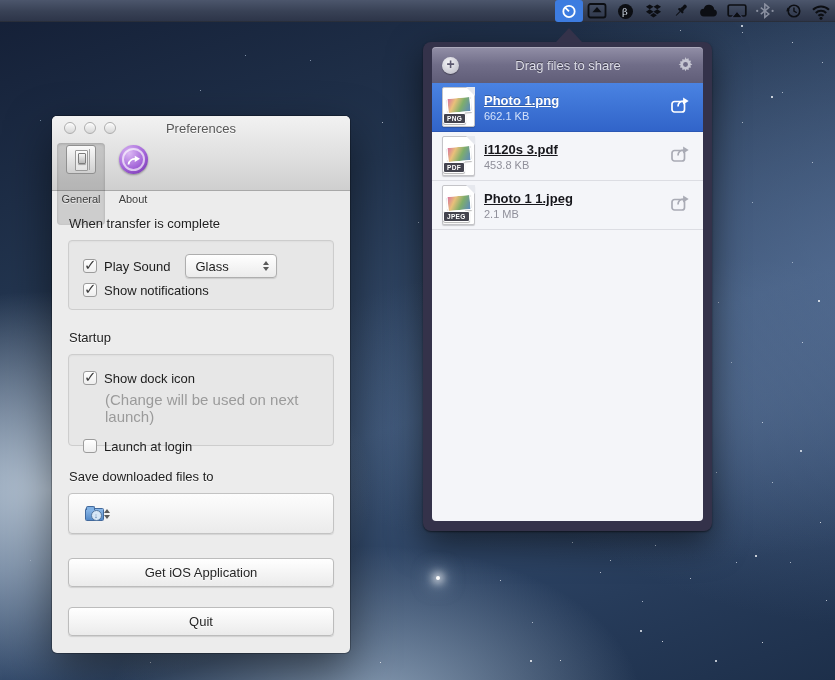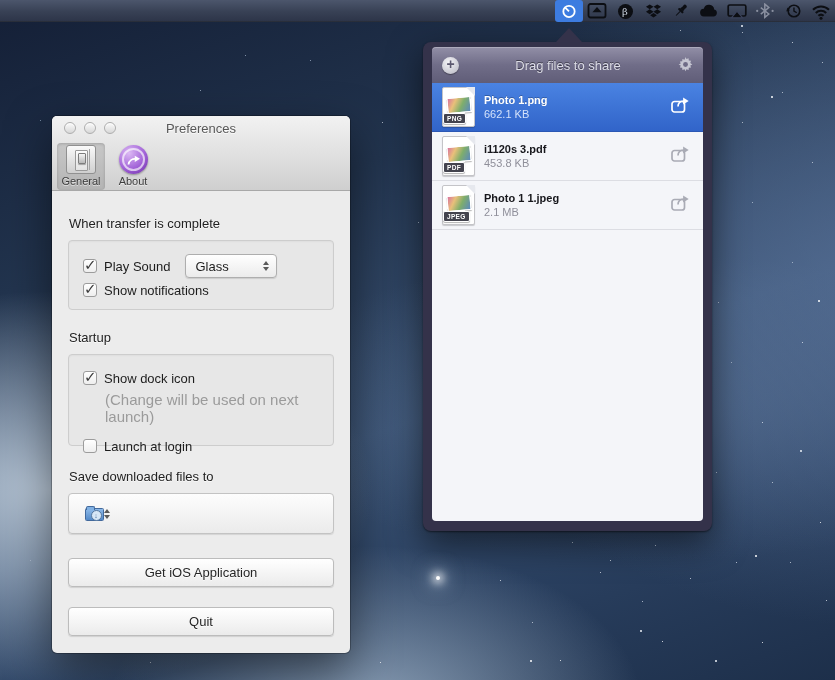--- a/index.html
+++ b/index.html
@@ -65,21 +65,21 @@
     box-shadow:0 1px 1px rgba(0,0,0,.35); }
   .pop-title { flex:1; text-align:center; font-size:13px; color:#dcdce6;
     text-shadow:0 -1px 0 rgba(0,0,0,.45); }
   .gear-btn { width:16px; height:16px; color:#c6c6d2; font-size:15px; line-height:16px; text-align:center;
     text-shadow:0 -1px 0 rgba(0,0,0,.4); }
   .pop-list { height:438px; background:#f4f5f9; border-radius:0 0 4px 4px; overflow:hidden; }
   .file-row { height:49px; display:flex; align-items:center; padding:0 12px 0 10px;
     border-bottom:1px solid #dcdde3; }
   .file-row.sel { background:linear-gradient(#4a83e2, #3164c9); border-bottom:1px solid #2b57b4; }
   .file-texts { flex:1; margin-left:9px; min-width:0; }
-  .file-name { font-size:11px; font-weight:bold; color:#17171c; white-space:nowrap; }
+  .file-name { font-size:13px; font-weight:bold; color:#17171c; white-space:nowrap;text-decoration:underline; }
   .file-size { font-size:11px; color:#8f8f9a; margin-top:2px; }
   .file-row.sel .file-name { color:#fff; text-shadow:0 -1px 0 rgba(0,0,0,.25); }
   .file-row.sel .file-size { color:#d3e1fa; }
   .share-btn { color:#a9abb5; }
   .file-row.sel .share-btn { color:#fff; }
 
   
   .doc { position:relative; width:33px; height:40px; background:#fff;
     border:1px solid #c4c4c8; border-radius:2px; box-shadow:0 1px 1px rgba(0,0,0,.18); flex:0 0 auto; }
   .doc::before { content:""; position:absolute; top:-1px; right:-1px; width:0; height:0;
@@ -97,22 +97,22 @@
     box-shadow:0 18px 45px rgba(0,0,0,.5), 0 0 0 1px rgba(0,0,0,.25); }
   .win-head { border-radius:5px 5px 0 0; background:linear-gradient(#f2f2f2,#dadada 70%,#cfcfcf);
     border-bottom:1px solid #a8a8a8; }
   .titlebar { position:relative; height:25px; }
   .lights { position:absolute; left:12px; top:6px; display:flex; gap:8px; }
   .light { width:12px; height:12px; border-radius:50%; border:1px solid #aeaeae;
     background:linear-gradient(#fbfbfb,#d8d8d8); box-shadow:inset 0 1px 1px rgba(255,255,255,.8); }
   .win-title { text-align:center; font-size:13px; line-height:25px; color:#585858;
     text-shadow:0 1px 0 rgba(255,255,255,.8); }
   .toolbar { height:49px; display:flex; align-items:flex-start; padding:2px 0 0 5px; gap:4px; }
-  .tool-item { width:48px; padding:2px 0 3px; border-radius:4px; display:flex; flex-direction:column;
-    align-items:center; gap:1px; }
+  .tool-item { width:48px; padding:2px 0 20px; border-radius:4px; display:flex; flex-direction:column;
+    align-items:center; gap:19px; }
   .tool-item.sel { background:rgba(0,0,0,.13); box-shadow:inset 0 1px 3px rgba(0,0,0,.18); }
   .tool-label { font-size:11px; color:#3d3d3d; text-shadow:0 1px 0 rgba(255,255,255,.6); }
   .gen-icon { position:relative; width:30px; height:29px;
     background:linear-gradient(#fafafa,#cfcfcf); border:1px solid #909090; border-radius:3px; }
   .gen-icon::before { content:""; position:absolute; left:8px; top:4px; width:11px; height:19px;
     background:linear-gradient(#fdfdfd,#e3e3e3); border:1px solid #9a9a9a; border-radius:1px; }
   .gen-icon::after { content:""; position:absolute; left:11px; top:7px; width:6px; height:9px;
     background:linear-gradient(#f6f6f6,#b9b9b9); border:1px solid #7d7d7d; border-radius:1px;
     box-shadow:0 1px 1px rgba(0,0,0,.3); }
   .gen-icon .groove { position:absolute; right:5px; top:3px; bottom:3px; width:1px; background:#a5a5a5; }

